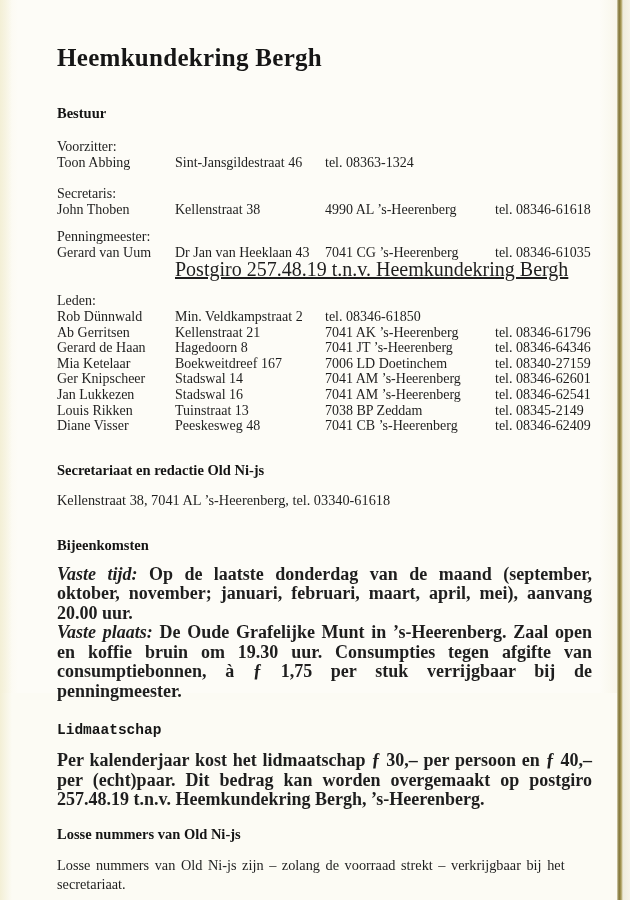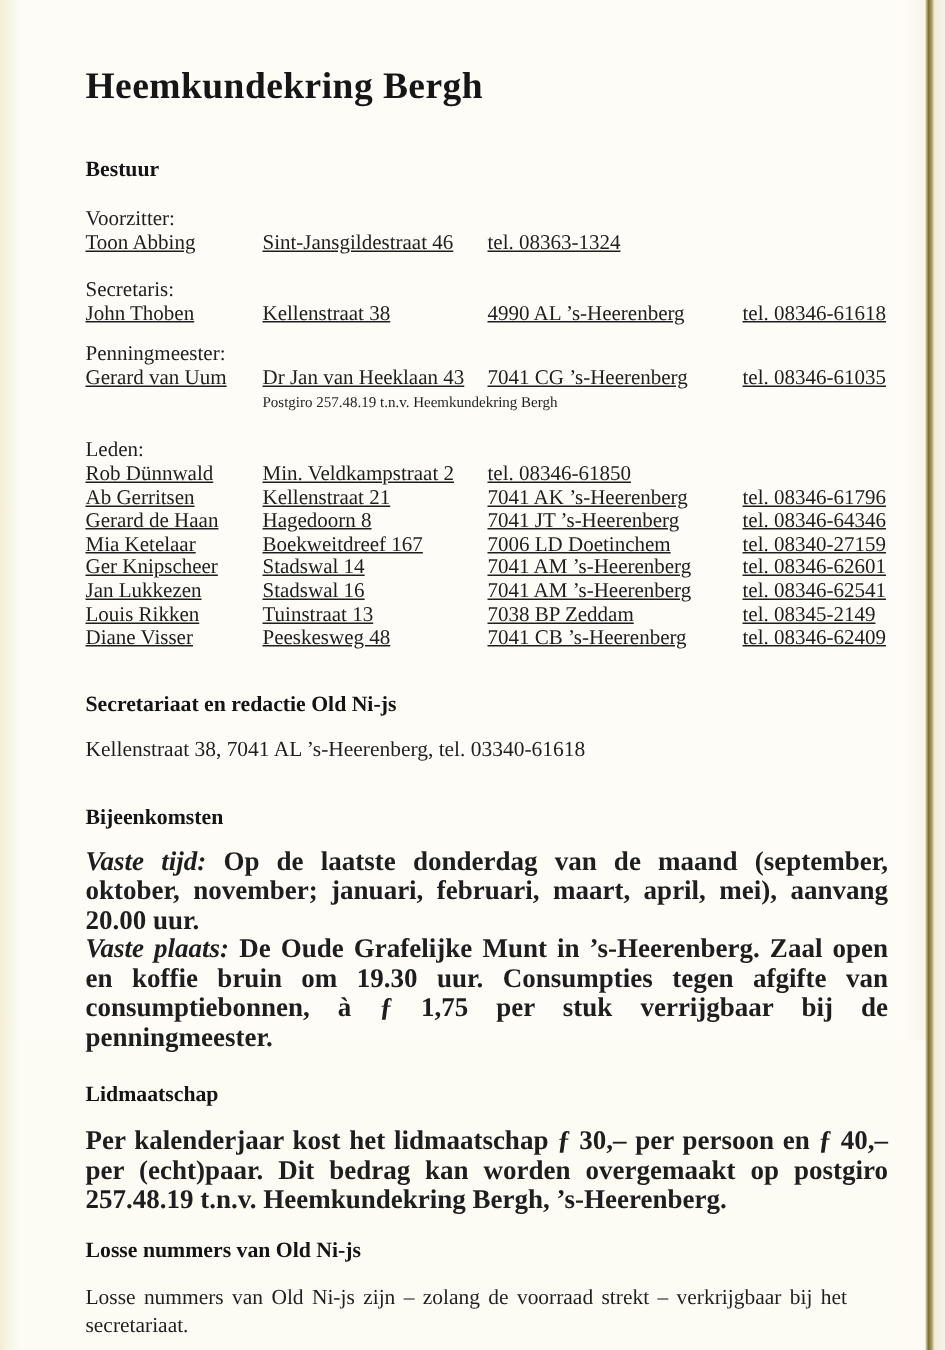--- a/index.html
+++ b/index.html
@@ -53,45 +53,46 @@
   }
   .section-heading {
     font-weight: bold;
     font-size: 14.5px;
     line-height: 16px;
     color: #141414;
   }
   .h-bestuur        { margin-top: 33px; }
   .h-secretariaat   { margin-top: 28px; }
   .h-bijeenkomsten  { margin-top: 29px; }
-  .h-lidmaatschap   { margin-top: 21px; }
+  .h-lidmaatschap   { margin-top: 21px; font-family: Liberation Mono, monospace; }
   .h-losse          { margin-top: 16px; }
   .h-drukker        { margin-top: 15px; }
 
   .officer-block { margin-top: 15px; }
   .officer-block.first { margin-top: 18px; }
   .officer-block.penning { margin-top: 11px; }
   .role-label {
     font-size: 14px;
     line-height: 16px;
   }
   .grid-row {
     display: grid;
     grid-template-columns: 118px 150px 170px 1fr;
     font-size: 14px;
     line-height: 16px;
   }
-  .grid-row > span { white-space: nowrap; text-decoration: underline; }
+  .grid-row > span { white-space: nowrap; }
   .leden-block { margin-top: 16px; }
   .leden-block .grid-row { line-height: 15.6px; }
   .extra-row {
     display: grid;
     grid-template-columns: 118px 1fr;
-    font-size: 10px;
-    line-height: 16px;
+    font-size: 20px;
+    line-height: 16px;
+    text-decoration: underline;
   }
 
   .plain-line {
     font-size: 14.3px;
     line-height: 16px;
     margin-top: 14px;
   }
   .para {
     font-size: 18px;
     line-height: 19.5px;

